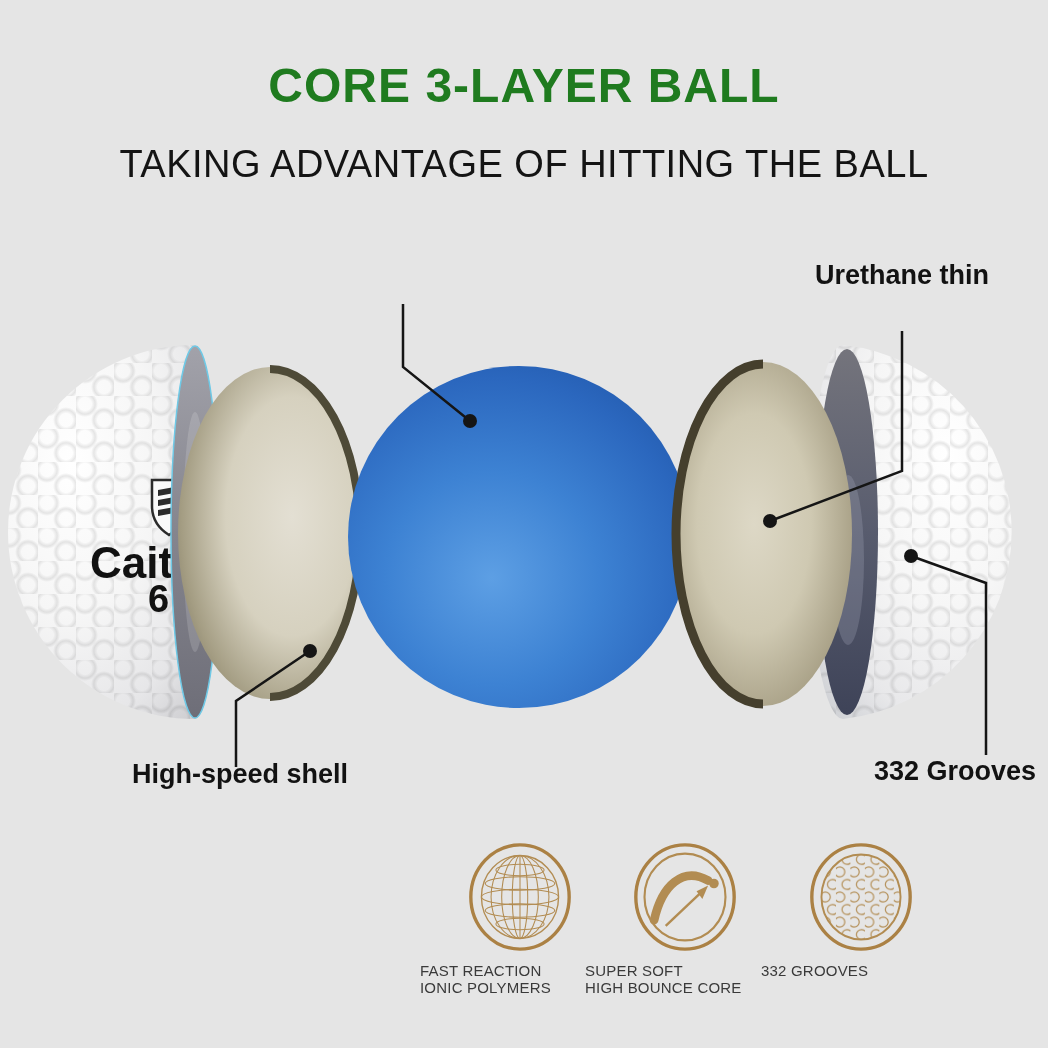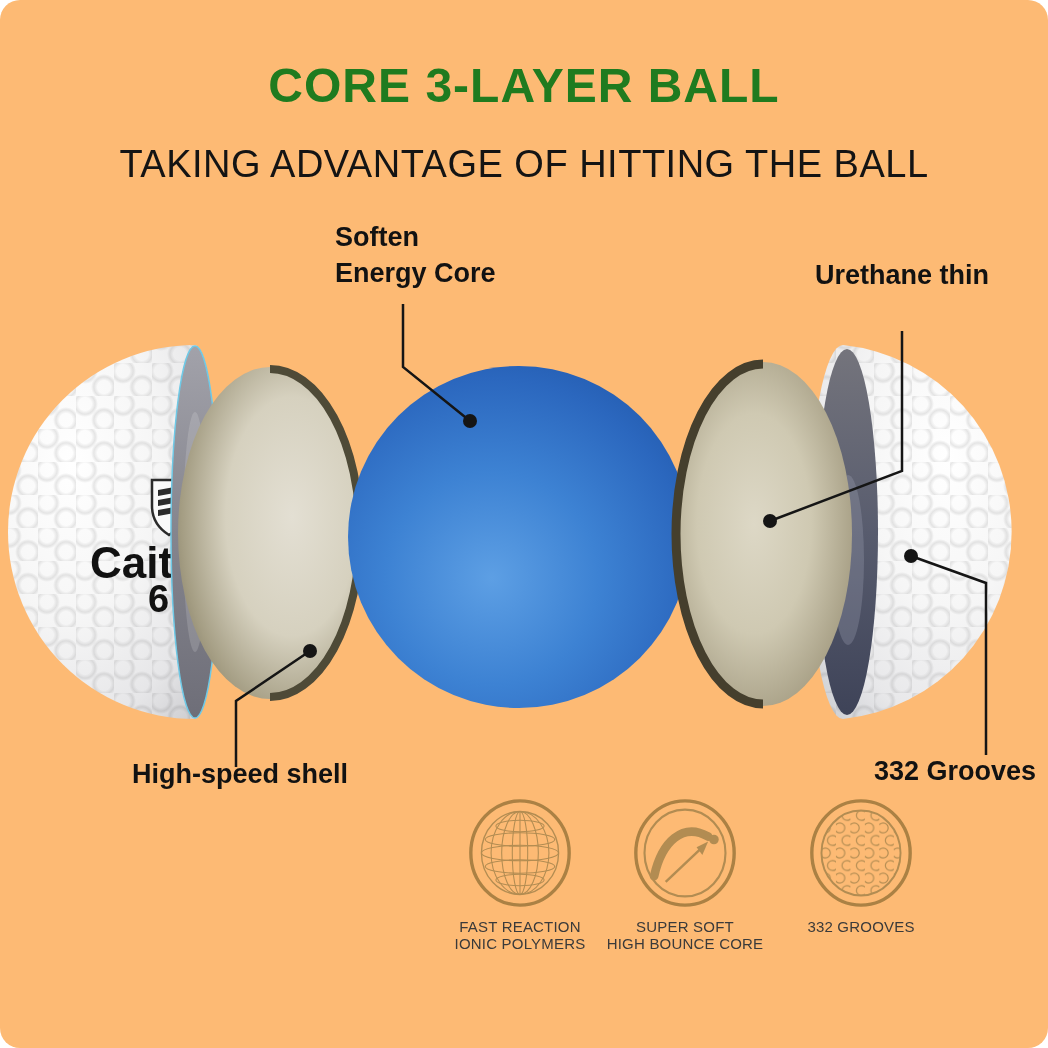--- a/index.html
+++ b/index.html
@@ -1,17 +1,17 @@
 <!DOCTYPE html>
 <html><head>
 <meta charset="utf-8">
 <style>
   * { margin:0; padding:0; box-sizing:border-box; }
   body { background:#ffffff; font-family:"Liberation Sans", sans-serif; }
-  .canvas { position:relative; width:1048px; height:1048px; background:#fdba74; overflow:hidden;border-radius:20px; }
+  .canvas { position:relative; width:1048px; height:1048px; background:#e5e5e5; overflow:hidden; }
 
   .page-title {
     position:absolute; left:0; top:58px; width:100%;
     text-align:center; font-size:48px; font-weight:bold;
     color:#1f7b1f; letter-spacing:1px;
   }
   .page-subtitle {
     position:absolute; left:0; top:143px; width:100%;
     text-align:center; font-size:38px; font-weight:400;
     color:#141414; letter-spacing:0.5px;
@@ -23,21 +23,21 @@
     position:absolute; z-index:2; font-weight:bold; font-size:27px;
     color:#121212; line-height:36px; white-space:nowrap;
   }
   .callout span { display:block; }
   .callout-core       { left:335px; top:219px; }
   .callout-urethane   { left:815px; top:257px; }
   .callout-interlayer { left:132px; top:756px; }
   .callout-grooves    { left:874px; top:753px; }
 
   .feature {
-    position:absolute; z-index:2; width:200px; top:796px; text-align:center;
+    position:absolute; z-index:2; width:200px; top:840px; text-align:left;
   }
   .feature-1 { left:420px; }
   .feature-2 { left:585px; }
   .feature-3 { left:761px; }
   .feature svg { display:block; margin:0 auto; }
   .feature-caption {
     margin-top:8px; font-size:15px; line-height:17px; color:#3a3a3a;
     letter-spacing:0.2px;
   }
   .feature-caption span { display:block; }
@@ -142,24 +142,20 @@
       <circle cx="470" cy="421" r="7" fill="#151515" stroke="none"></circle>
       <polyline points="902,331 902,471 770,521"></polyline>
       <circle cx="770" cy="521" r="7" fill="#151515" stroke="none"></circle>
       <polyline points="310,651 236,701 236,767"></polyline>
       <circle cx="310" cy="651" r="7" fill="#151515" stroke="none"></circle>
       <polyline points="911,556 986,583 986,755"></polyline>
       <circle cx="911" cy="556" r="7" fill="#151515" stroke="none"></circle>
     </g>
   </svg>
 
-  <div class="callout callout-core">
-    <span>Soften</span>
-    <span>Energy Core</span>
-  </div>
   <div class="callout callout-urethane">
     <span>Urethane thin</span>
   </div>
   <div class="callout callout-interlayer">
     <span>High-speed shell</span>
   </div>
   <div class="callout callout-grooves">
     <span>332 Grooves</span>
   </div>
 

